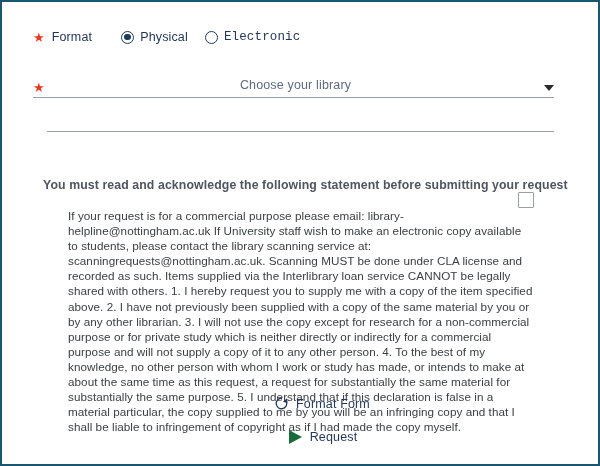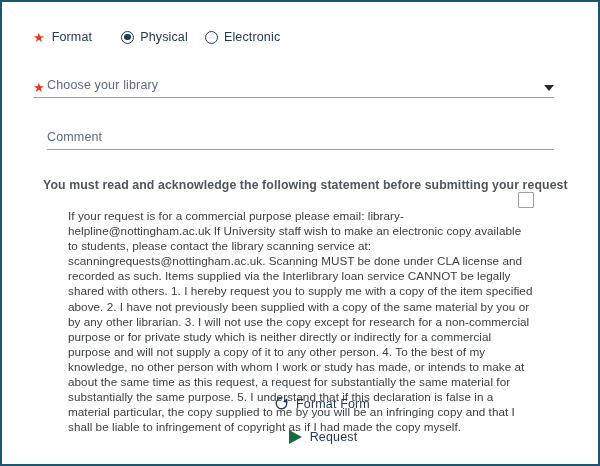--- a/index.html
+++ b/index.html
@@ -58,21 +58,21 @@
   }
   .radio-group {
     display: flex;
     margin-left: 29px;
   }
   .radio-opt {
     display: flex;
     align-items: center;
     cursor: pointer;
   }
-  .radio-opt + .radio-opt { margin-left: 17px; }
+  .radio-opt + .radio-opt { margin-left: 17px; font-family: Liberation Mono, monospace; }
   .radio-circle {
     width: 13px;
     height: 13px;
     border: 1.6px solid #1f3b5c;
     border-radius: 50%;
     box-sizing: border-box;
     position: relative;
     flex: 0 0 auto;
   }
   .radio-circle.checked::after {
@@ -104,20 +104,21 @@
     border-bottom: 1.2px solid #9aa0a6;
     height: 1px;
     width: 100%;
   }
   .field-label {
     color: #5e6b7e;
     font-size: 12.5px;
     letter-spacing: 0.15px;
     padding-bottom: 4px;
     display: block;
+    text-align: center;
   }
   .field-inner {
     display: flex;
     align-items: flex-end;
     justify-content: space-between;
   }
   .field-starwrap {
     display: inline-block;
     width: 14px;
     flex: 0 0 14px;
@@ -270,21 +271,20 @@
         </span>
         <span class="field-main">
           <span class="field-label">Choose your library</span>
         </span>
         <span class="caret-down"></span>
       </div>
       <div class="field-line"></div>
     </div>
 
     <div class="field" id="comment-field">
-      <span class="field-label">Comment</span>
       <div class="field-line"></div>
     </div>
 
     <div class="statement-heading">You must read and acknowledge the following statement before submitting your request</div>
 
     <div class="declaration">
       <span class="checkbox"></span>
       <span class="declaration-text">If your request is for a commercial purpose please email: library-helpline@nottingham.ac.uk If University staff wish to make an electronic copy available to students, please contact the library scanning service at: scanningrequests@nottingham.ac.uk. Scanning MUST be done under CLA license and recorded as such. Items supplied via the Interlibrary loan service CANNOT be legally shared with others. 1. I hereby request you to supply me with a copy of the item specified above. 2. I have not previously been supplied with a copy of the same material by you or by any other librarian. 3. I will not use the copy except for research for a non-commercial purpose or for private study which is neither directly or indirectly for a commercial purpose and will not supply a copy of it to any other person. 4. To the best of my knowledge, no other person with whom I work or study has made, or intends to make at about the same time as this request, a request for substantially the same material for substantially the same purpose. 5. I understand that if this declaration is false in a material particular, the copy supplied to me by you will be an infringing copy and that I shall be liable to infringement of copyright as if I had made the copy myself.</span>
     </div>
 

